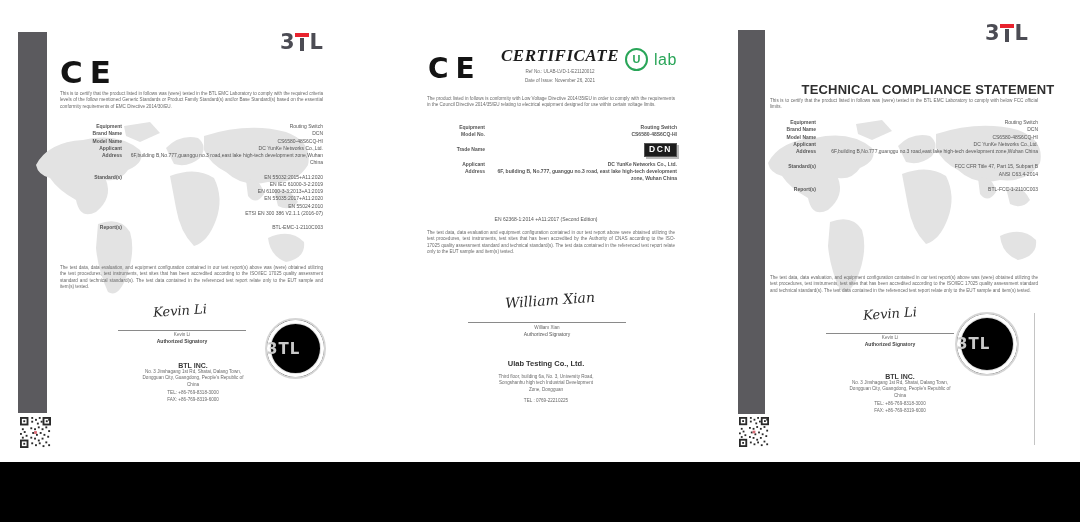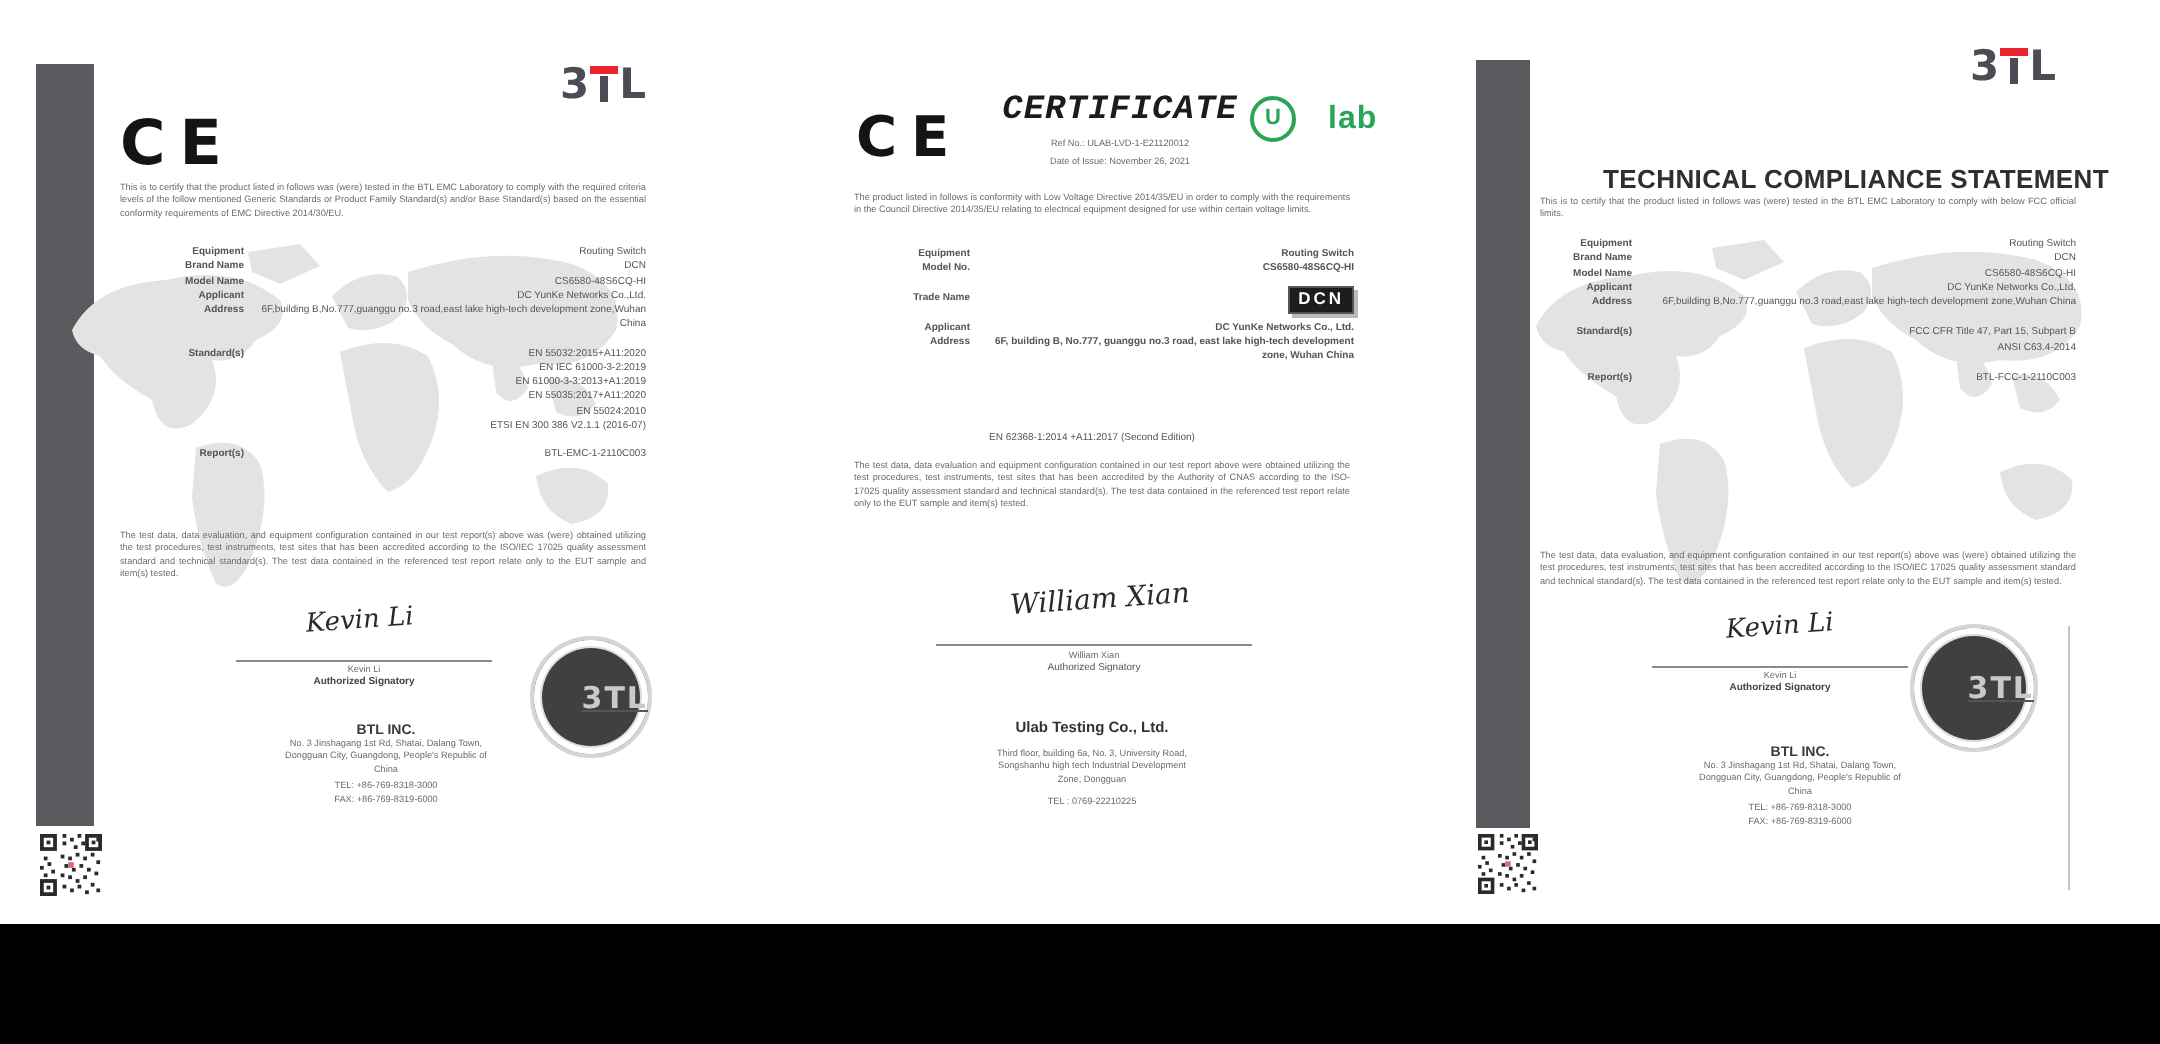--- a/index.html
+++ b/index.html
@@ -14,21 +14,21 @@
   
   .t4{font-size:4.6px;line-height:1.4;color:#6a6a6a;}
   .t5{font-size:5px;line-height:1.45;color:#555;}
   .just{text-align:justify;}
   .ctr{text-align:center;}
   .bold{font-weight:bold;}
 
   
   .big-title{font-weight:bold;color:#2f2f2f;font-size:13.5px;letter-spacing:.2px;line-height:1.1;}
   .ce{font-weight:bold;color:#141414;letter-spacing:7px;font-family:"DejaVu Sans",sans-serif;line-height:1;}
-  .serif-title{font-family:Liberation Mono, monospace;font-style:italic;font-weight:bold;
+  .serif-title{font-family:Liberation Serif, serif;font-style:italic;font-weight:bold;
                font-size:17px;color:#1c1c1c;letter-spacing:.5px;}
 
   
   .btl{display:inline-flex;align-items:flex-start;}
   .btl .g{font-size:21px;font-weight:bold;color:#4c4c54;line-height:1;font-family:"DejaVu Sans",sans-serif;}
   .btl .tee{position:relative;width:13px;height:20px;margin:0 1px;}
   .btl .tbar{position:absolute;left:-1px;top:1px;width:14px;height:3.8px;background:#e8232e;}
   .btl .tstem{position:absolute;left:4.5px;top:5.6px;width:4px;height:13px;background:#4c4c54;}
 
   
@@ -39,29 +39,29 @@
   .std-line{display:block;}
 
   
   .script{font-family:"DejaVu Serif",serif;font-style:italic;color:#2a2a2a;
           transform:rotate(-4deg);white-space:nowrap;}
   .sigline{border-top:1px solid #8a8a8a;height:0;}
   .srole{font-weight:bold;color:#444;}
 
   
   .seal{border-radius:50%;border:2px solid #d5d5d5;box-shadow:inset 0 0 0 3px #fff,inset 0 0 0 4px #ddd;
-        display:flex;align-items:center;justify-content:flex-end;background:#404040;text-decoration:underline;}
+        display:flex;align-items:center;justify-content:flex-start;background:#000000;}
   .seal span{color:#c9c9c9;font-weight:bold;font-size:15px;letter-spacing:1px;font-family:"DejaVu Sans",sans-serif;}
 
   
   .ulab{display:inline-flex;align-items:center;}
   .ulab-circle{width:19px;height:19px;border:2.6px solid #29a558;border-radius:50%;
                display:flex;align-items:center;justify-content:center;}
   .ulab-u{color:#29a558;font-weight:bold;font-size:11px;line-height:1;}
-  .ulab-lab{color:#29a558;font-weight:bold;font-size:16px;margin-left:16px;letter-spacing:.5px;}
+  .ulab-lab{color:#29a558;font-weight:normal;font-size:16px;margin-left:6px;letter-spacing:.5px;}
 
   
   .dcn{display:inline-block;background:#1d1d1d;color:#fff;font-weight:bold;font-size:8.5px;
        letter-spacing:1.5px;padding:1.5px 4px;border:1px solid #555;box-shadow:2px 2px 0 #bbb;line-height:1.1;}
 
   .vline{width:1px;background:#c4c4c4;}
   .blackbar{position:absolute;left:0;top:462px;width:1080px;height:60px;background:#000;}
   .qr{z-index:2;}
 </style>
 </head>

